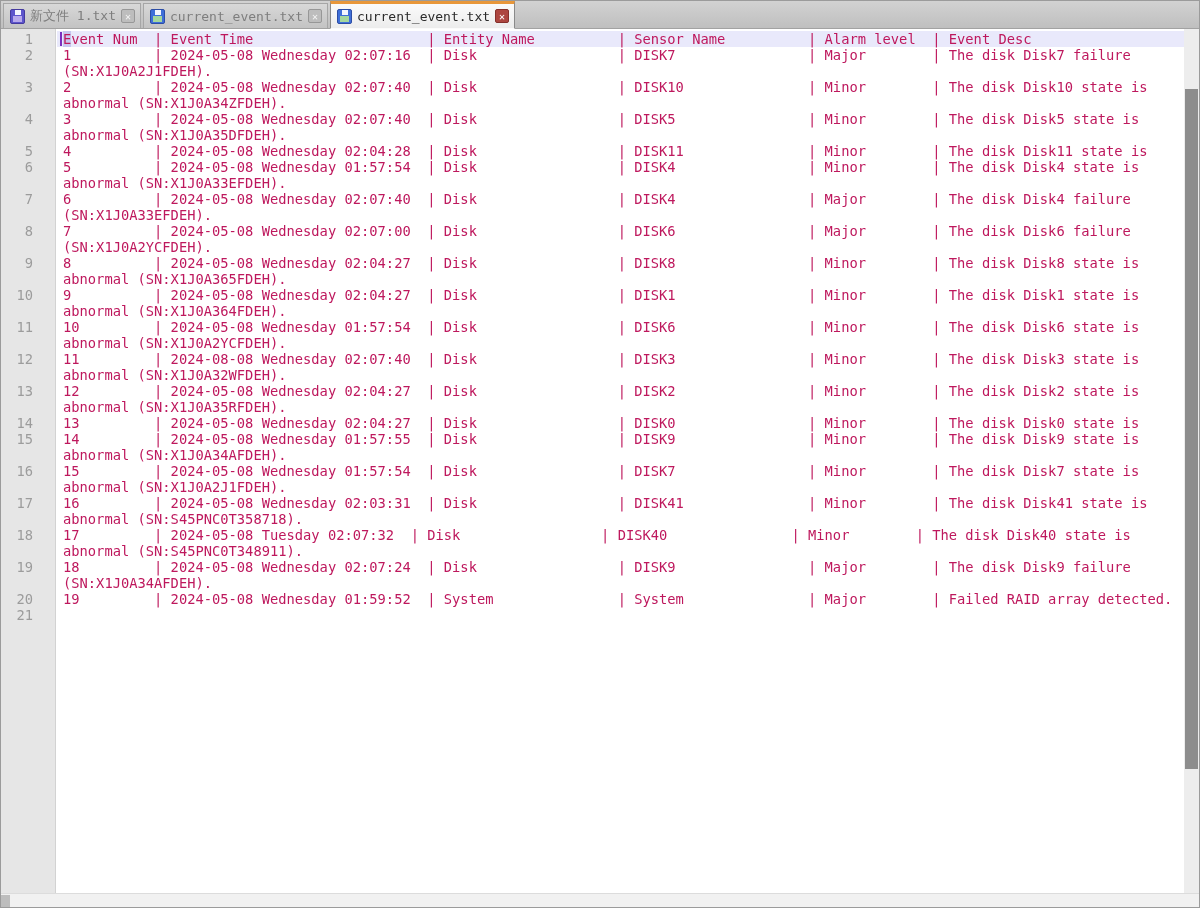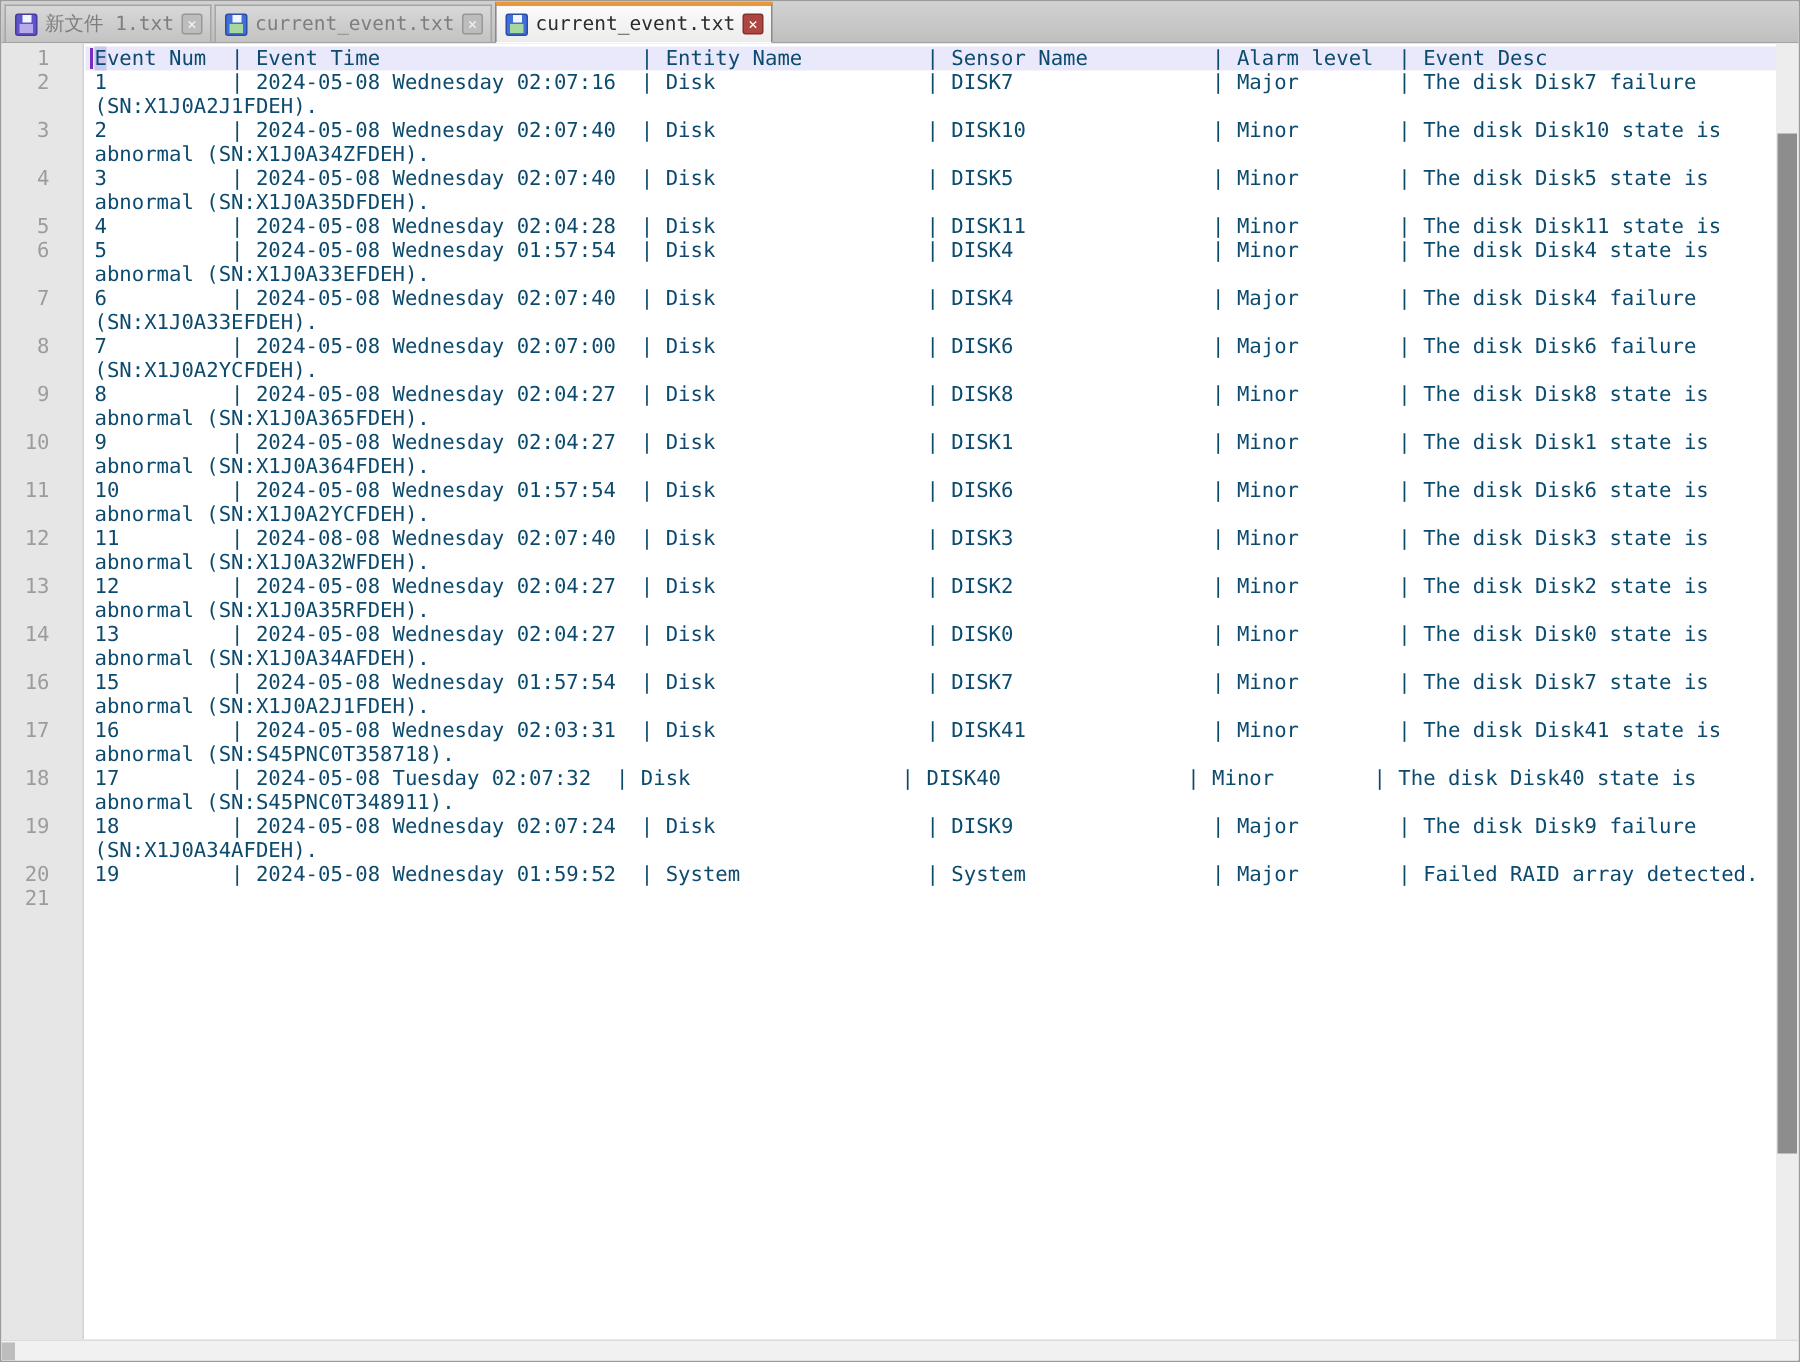--- a/index.html
+++ b/index.html
@@ -42,21 +42,21 @@
     background:#bdbdbd;border:1px solid #979797;border-radius:2px;cursor:pointer;
   }
   .tab.active .close{background:var(--close-bg,#ad4640);border-color:#85302b;color:#fff;}
   
   .editor{position:absolute;top:28px;left:0;right:0;bottom:0;background:#fff;}
   .gutter-bg{position:absolute;top:0;left:0;width:55px;bottom:14px;
     background:#e6e6e6;border-right:1px solid #d2d2d2;}
   .rows{position:absolute;top:0;left:0;right:15px;bottom:14px;padding-top:2px;overflow:hidden;}
   .row{display:flex;height:16px;font-size:13.75px;line-height:16px;white-space:pre;}
   .ln{flex:none;width:32px;text-align:right;color:#9c9c9c;}
-  .code{flex:1;margin-left:24px;padding-left:6px;position:relative;color:#0c4a6e;}
+  .code{flex:1;margin-left:24px;padding-left:6px;position:relative;color:#be185d;}
   .code.hl{background:var(--sel-line,#e9e9fb);}
   .selchar{background:var(--sel-char,#c7c7f0);}
   .caret{position:absolute;left:3px;top:1px;width:2px;height:14px;
     background:var(--caret,#7b2fbe);}
   
   .vscroll{position:absolute;top:0;right:0;width:15px;bottom:14px;background:#ededed;}
   .vthumb{position:absolute;left:1px;right:1px;top:60px;height:680px;background:#8d8d8d;}
   .hstrip{position:absolute;left:0;right:0;bottom:0;height:14px;
     background:#f1f1f1;border-top:1px solid #dcdcdc;}
   .hcorner{position:absolute;left:0;top:1px;width:9px;bottom:0;background:#bdbdbd;}
@@ -112,20 +112,21 @@
         <div class="row"><span class="ln"></span><span class="code">abnormal (SN:X1J0A365FDEH).</span></div>
         <div class="row"><span class="ln">10</span><span class="code">9          | 2024-05-08 Wednesday 02:04:27  | Disk                 | DISK1                | Minor        | The disk Disk1 state is</span></div>
         <div class="row"><span class="ln"></span><span class="code">abnormal (SN:X1J0A364FDEH).</span></div>
         <div class="row"><span class="ln">11</span><span class="code">10         | 2024-05-08 Wednesday 01:57:54  | Disk                 | DISK6                | Minor        | The disk Disk6 state is</span></div>
         <div class="row"><span class="ln"></span><span class="code">abnormal (SN:X1J0A2YCFDEH).</span></div>
         <div class="row"><span class="ln">12</span><span class="code">11         | 2024-08-08 Wednesday 02:07:40  | Disk                 | DISK3                | Minor        | The disk Disk3 state is</span></div>
         <div class="row"><span class="ln"></span><span class="code">abnormal (SN:X1J0A32WFDEH).</span></div>
         <div class="row"><span class="ln">13</span><span class="code">12         | 2024-05-08 Wednesday 02:04:27  | Disk                 | DISK2                | Minor        | The disk Disk2 state is</span></div>
         <div class="row"><span class="ln"></span><span class="code">abnormal (SN:X1J0A35RFDEH).</span></div>
         <div class="row"><span class="ln">14</span><span class="code">13         | 2024-05-08 Wednesday 02:04:27  | Disk                 | DISK0                | Minor        | The disk Disk0 state is</span></div>
+        <div class="row"><span class="ln">15</span><span class="code">14         | 2024-05-08 Wednesday 01:57:55  | Disk                 | DISK9                | Minor        | The disk Disk9 state is</span></div>
         <div class="row"><span class="ln"></span><span class="code">abnormal (SN:X1J0A34AFDEH).</span></div>
         <div class="row"><span class="ln">16</span><span class="code">15         | 2024-05-08 Wednesday 01:57:54  | Disk                 | DISK7                | Minor        | The disk Disk7 state is</span></div>
         <div class="row"><span class="ln"></span><span class="code">abnormal (SN:X1J0A2J1FDEH).</span></div>
         <div class="row"><span class="ln">17</span><span class="code">16         | 2024-05-08 Wednesday 02:03:31  | Disk                 | DISK41               | Minor        | The disk Disk41 state is</span></div>
         <div class="row"><span class="ln"></span><span class="code">abnormal (SN:S45PNC0T358718).</span></div>
         <div class="row"><span class="ln">18</span><span class="code">17         | 2024-05-08 Tuesday 02:07:32  | Disk                 | DISK40               | Minor        | The disk Disk40 state is</span></div>
         <div class="row"><span class="ln"></span><span class="code">abnormal (SN:S45PNC0T348911).</span></div>
         <div class="row"><span class="ln">19</span><span class="code">18         | 2024-05-08 Wednesday 02:07:24  | Disk                 | DISK9                | Major        | The disk Disk9 failure</span></div>
         <div class="row"><span class="ln"></span><span class="code">(SN:X1J0A34AFDEH).</span></div>
         <div class="row"><span class="ln">20</span><span class="code">19         | 2024-05-08 Wednesday 01:59:52  | System               | System               | Major        | Failed RAID array detected.</span></div>

